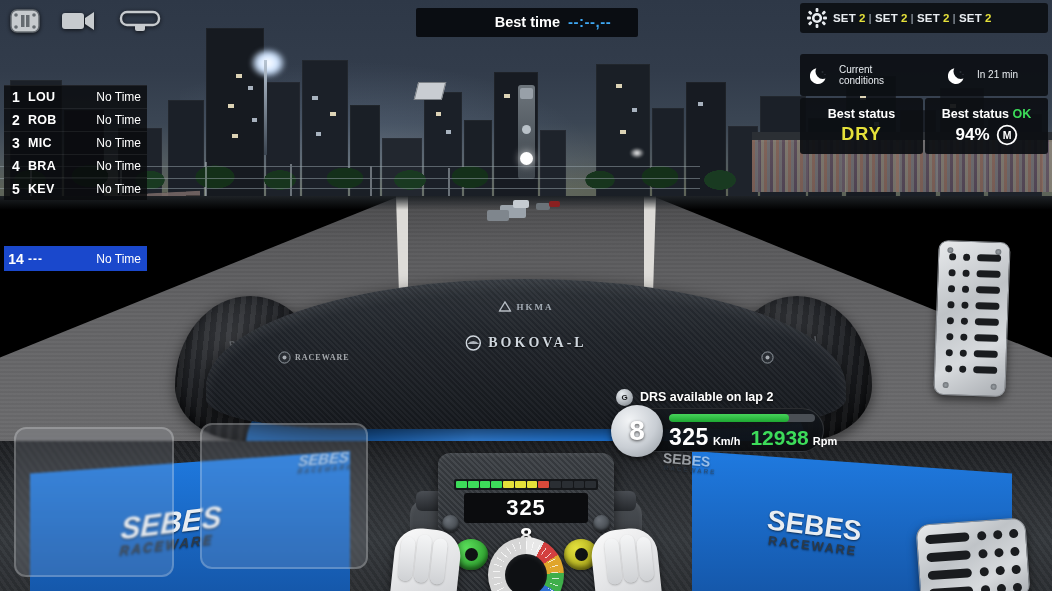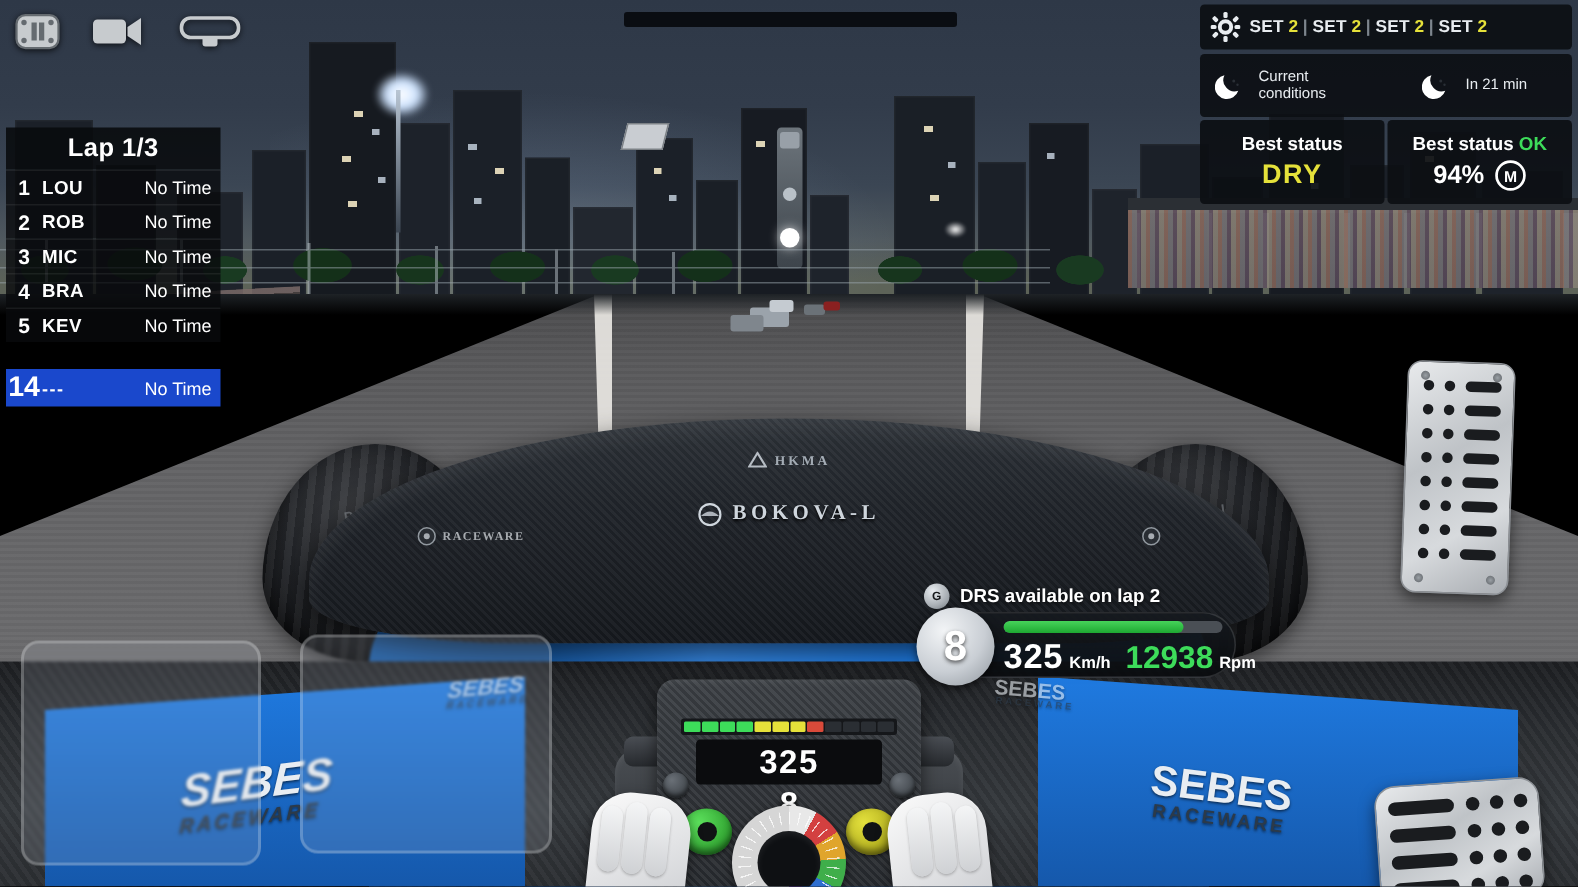--- a/index.html
+++ b/index.html
@@ -302,21 +302,21 @@
     border-top:1px solid rgba(255,255,255,.07);
     font-size:12px;
   }
   .stPos{ width:24px; text-align:center; font-size:14px; font-weight:bold; }
   .stName{ flex:1; font-size:12.5px; font-weight:bold; letter-spacing:.3px;}
   .stTime{ padding-right:6px; font-size:12px; }
   .playerRow{
     position:absolute; left:4px; top:246px; width:143px; height:25px;
     background:#1a48cc; display:flex; align-items:center; color:#fff;
   }
-  .playerRow .stPos{ font-size:19px; font-weight:bold; }
+  .playerRow .stPos{ font-size:14px; font-weight:bold; }
   .playerRow .stName{ font-size:12px; letter-spacing:1px; }
 
   
   .timing{ position:absolute; left:416px; top:6px; width:222px; }
   .sectors{ display:flex; gap:3px; height:19px; }
   .sector{
     flex:1; background:#262c35; border-radius:3px;
     display:flex; align-items:center; justify-content:center;
     color:#cfd6de; font-size:10.5px; font-weight:bold;
   }
@@ -332,21 +332,21 @@
   .setRow{
     height:30px; background:rgba(12,15,19,.92); border-radius:3px;
     display:flex; align-items:center; gap:6px; padding:0 7px;
   }
   .setList{ display:flex; align-items:center; color:#e8ecf0; font-size:11.5px; font-weight:bold; letter-spacing:.2px;}
   .setItem{ display:flex; gap:3px; }
   .setNum{ color:#e5e13a; }
   .setSep{ color:#7d858d; margin:0 3px; }
 
   .condRow{
-    margin-top:3px; height:42px; background:rgba(12,15,19,.92); border-radius:3px;
+    margin-top:21px; height:42px; background:rgba(12,15,19,.92); border-radius:3px;
     display:flex; align-items:center;gap:28px;
   }
   .condHalf{ flex:1; display:flex; align-items:center; gap:7px; padding-left:10px; }
   .condTxt{ color:#e8ecf0; font-size:10px; line-height:11.5px; }
 
   .statusRow{ margin-top:2px; display:flex; gap:2px; height:56px; }
   .statBox{
     flex:1; background:rgba(12,15,19,.93); border-radius:3px;
     display:flex; flex-direction:column; align-items:center; justify-content:center; gap:3px;
   }
@@ -744,21 +744,20 @@
       </div>
       <div class="icobtn">
         <svg width="48" height="30" viewBox="0 0 48 30">
           <rect x="5" y="6" width="38" height="13" rx="6" fill="none" stroke="#d5d8db" stroke-width="2.4"></rect>
           <rect x="19" y="18" width="10" height="7" rx="2" fill="#d5d8db"></rect>
         </svg>
       </div>
     </div>
 
     <div class="standings">
-      <div class="lapHeader">Lap 1/3</div>
       <div class="stRow">
         <span class="stPos">1</span>
         <span class="stName">LOU</span>
         <span class="stTime">No Time</span>
       </div>
       <div class="stRow">
         <span class="stPos">2</span>
         <span class="stName">ROB</span>
         <span class="stTime">No Time</span>
       </div>
@@ -780,20 +779,24 @@
     </div>
 
     <div class="playerRow">
       <span class="stPos">14</span>
       <span class="stName">---</span>
       <span class="stTime">No Time</span>
     </div>
 
     <div class="timing">
       <div class="timeBox">
+        <div class="timeLine">
+          <span class="timeLbl">Best time</span>
+          <span class="timeVal">--:--,--</span>
+        </div>
       </div>
     </div>
 
     <div class="trhud">
       <div class="setRow">
         <svg width="20" height="20" viewBox="0 0 20 20">
           <path d="M10 6.2a3.8 3.8 0 100 7.6 3.8 3.8 0 000-7.6z" fill="none" stroke="#e8ecf0" stroke-width="2.6"></path>
           <g fill="#e8ecf0">
             <rect x="8.6" y="0" width="2.8" height="4" rx="1"></rect>
               <rect x="8.6" y="16" width="2.8" height="4" rx="1"></rect>

